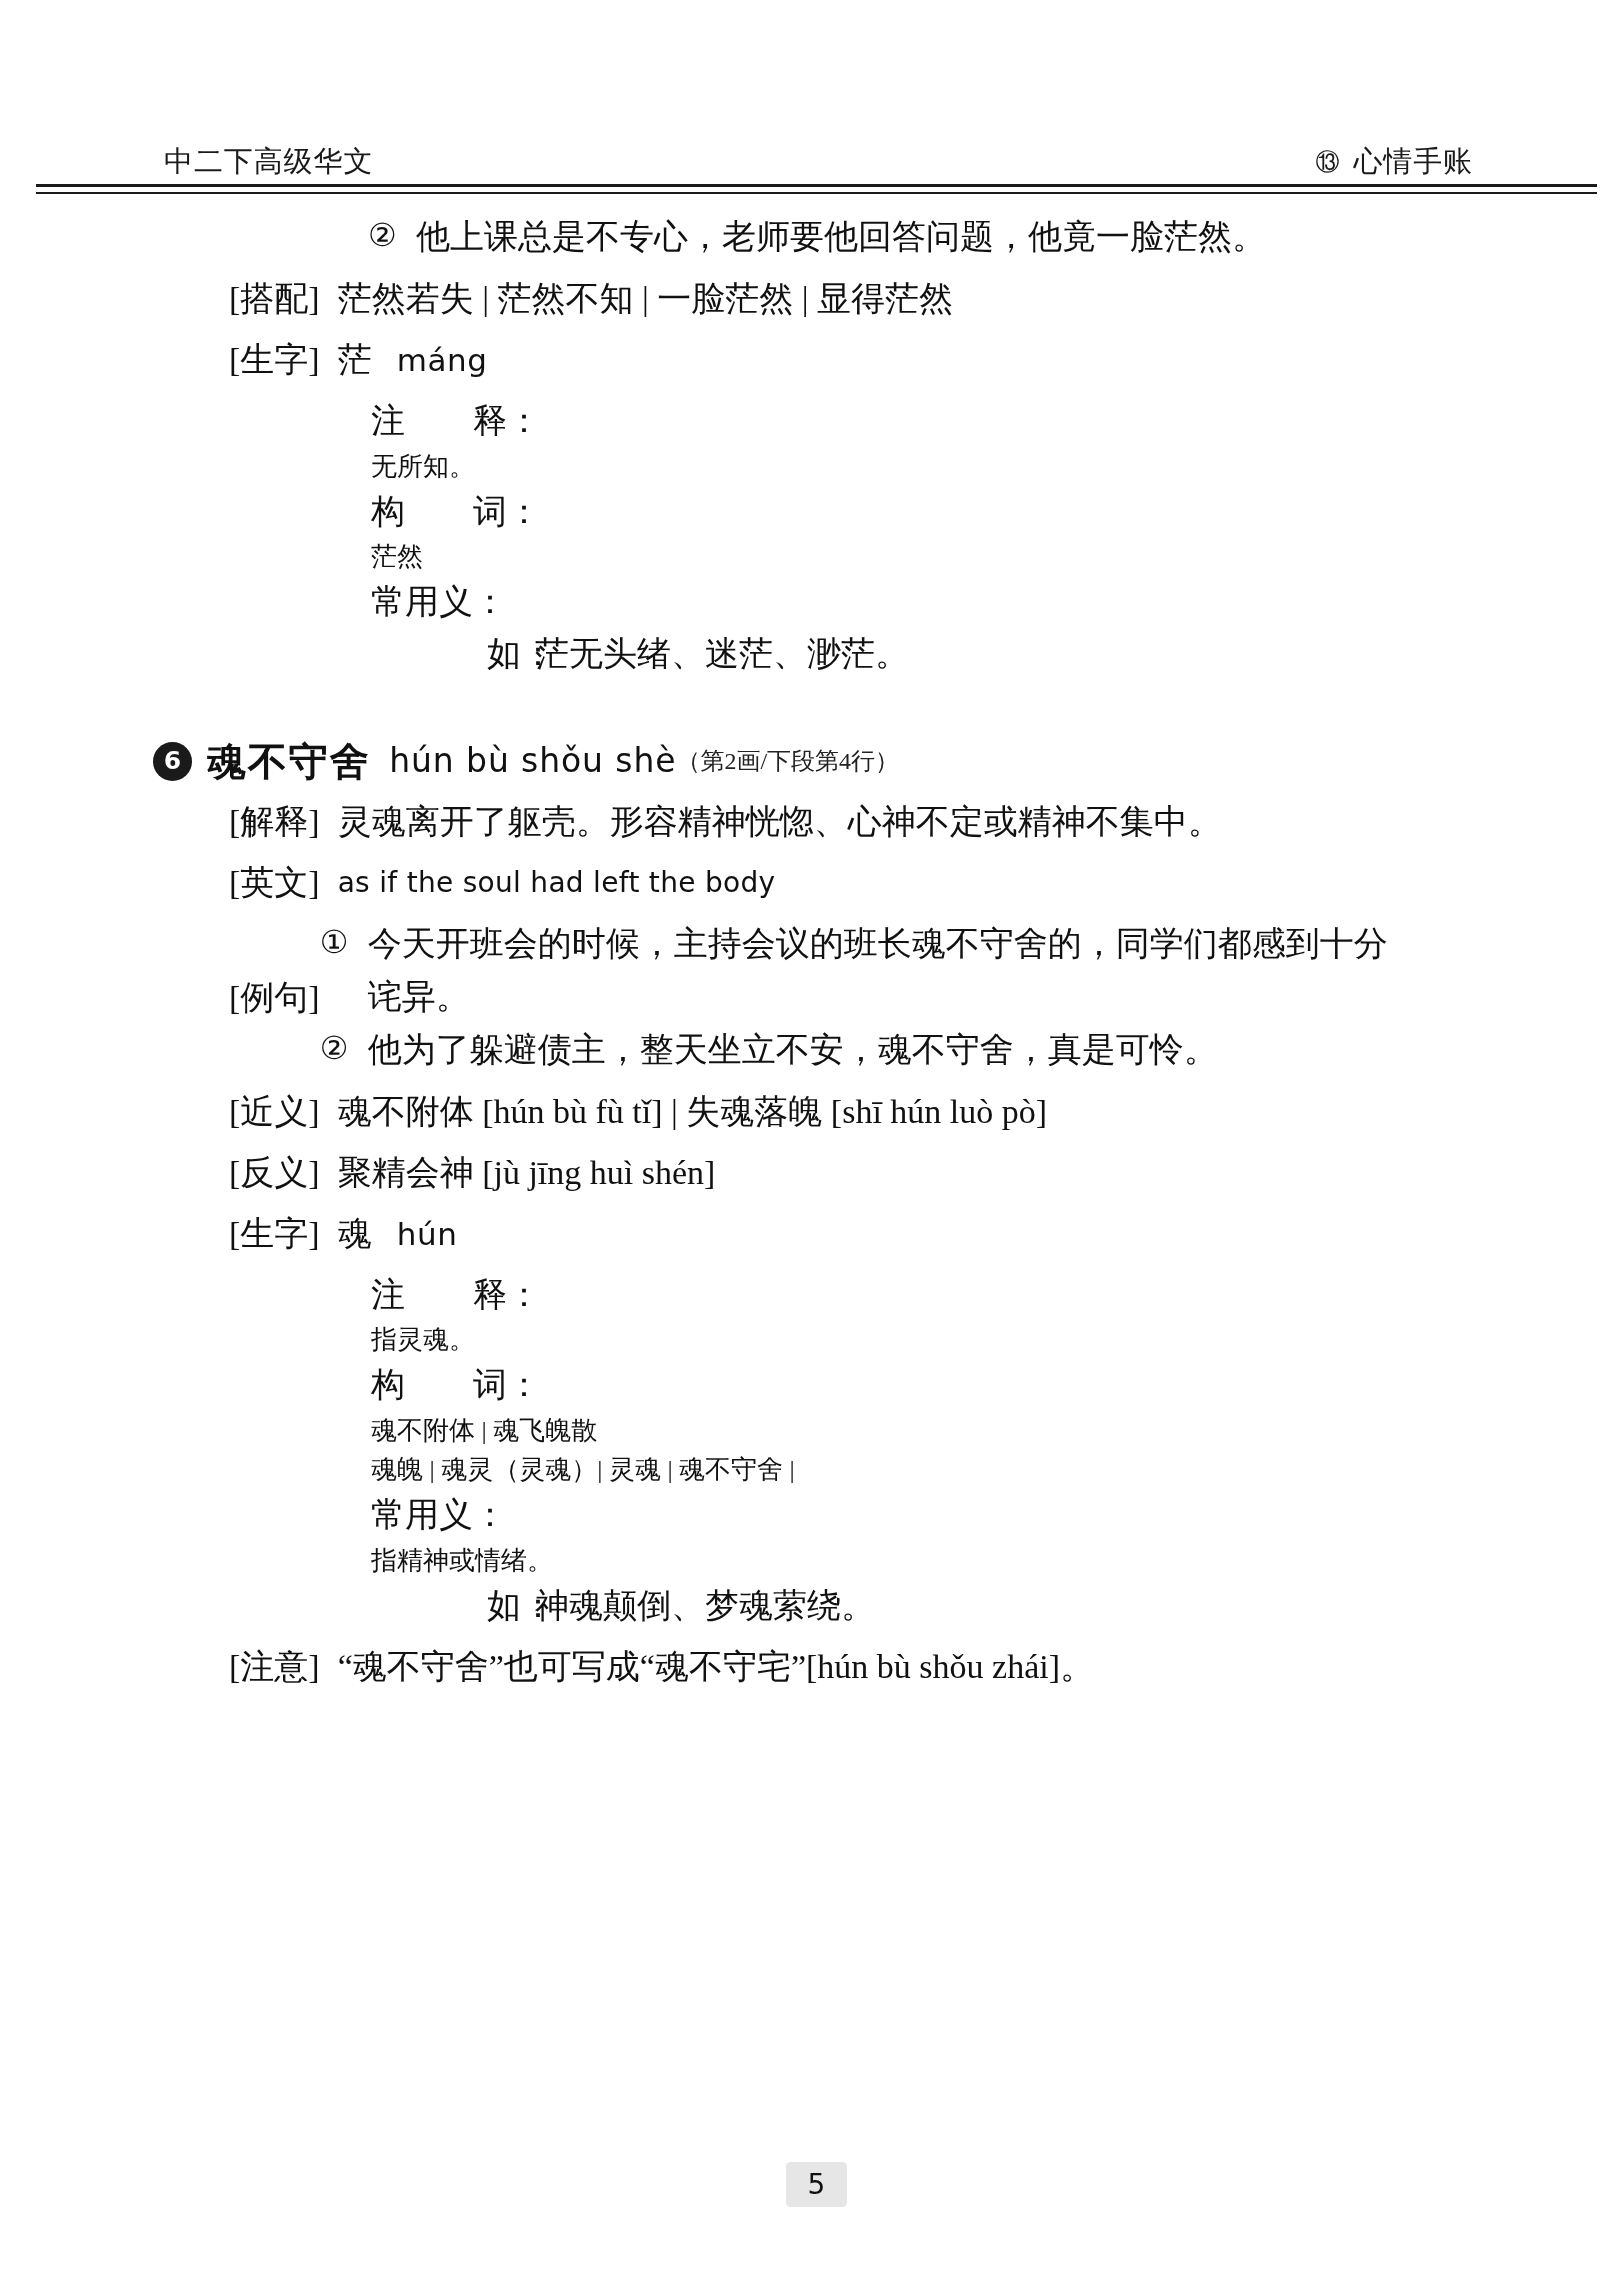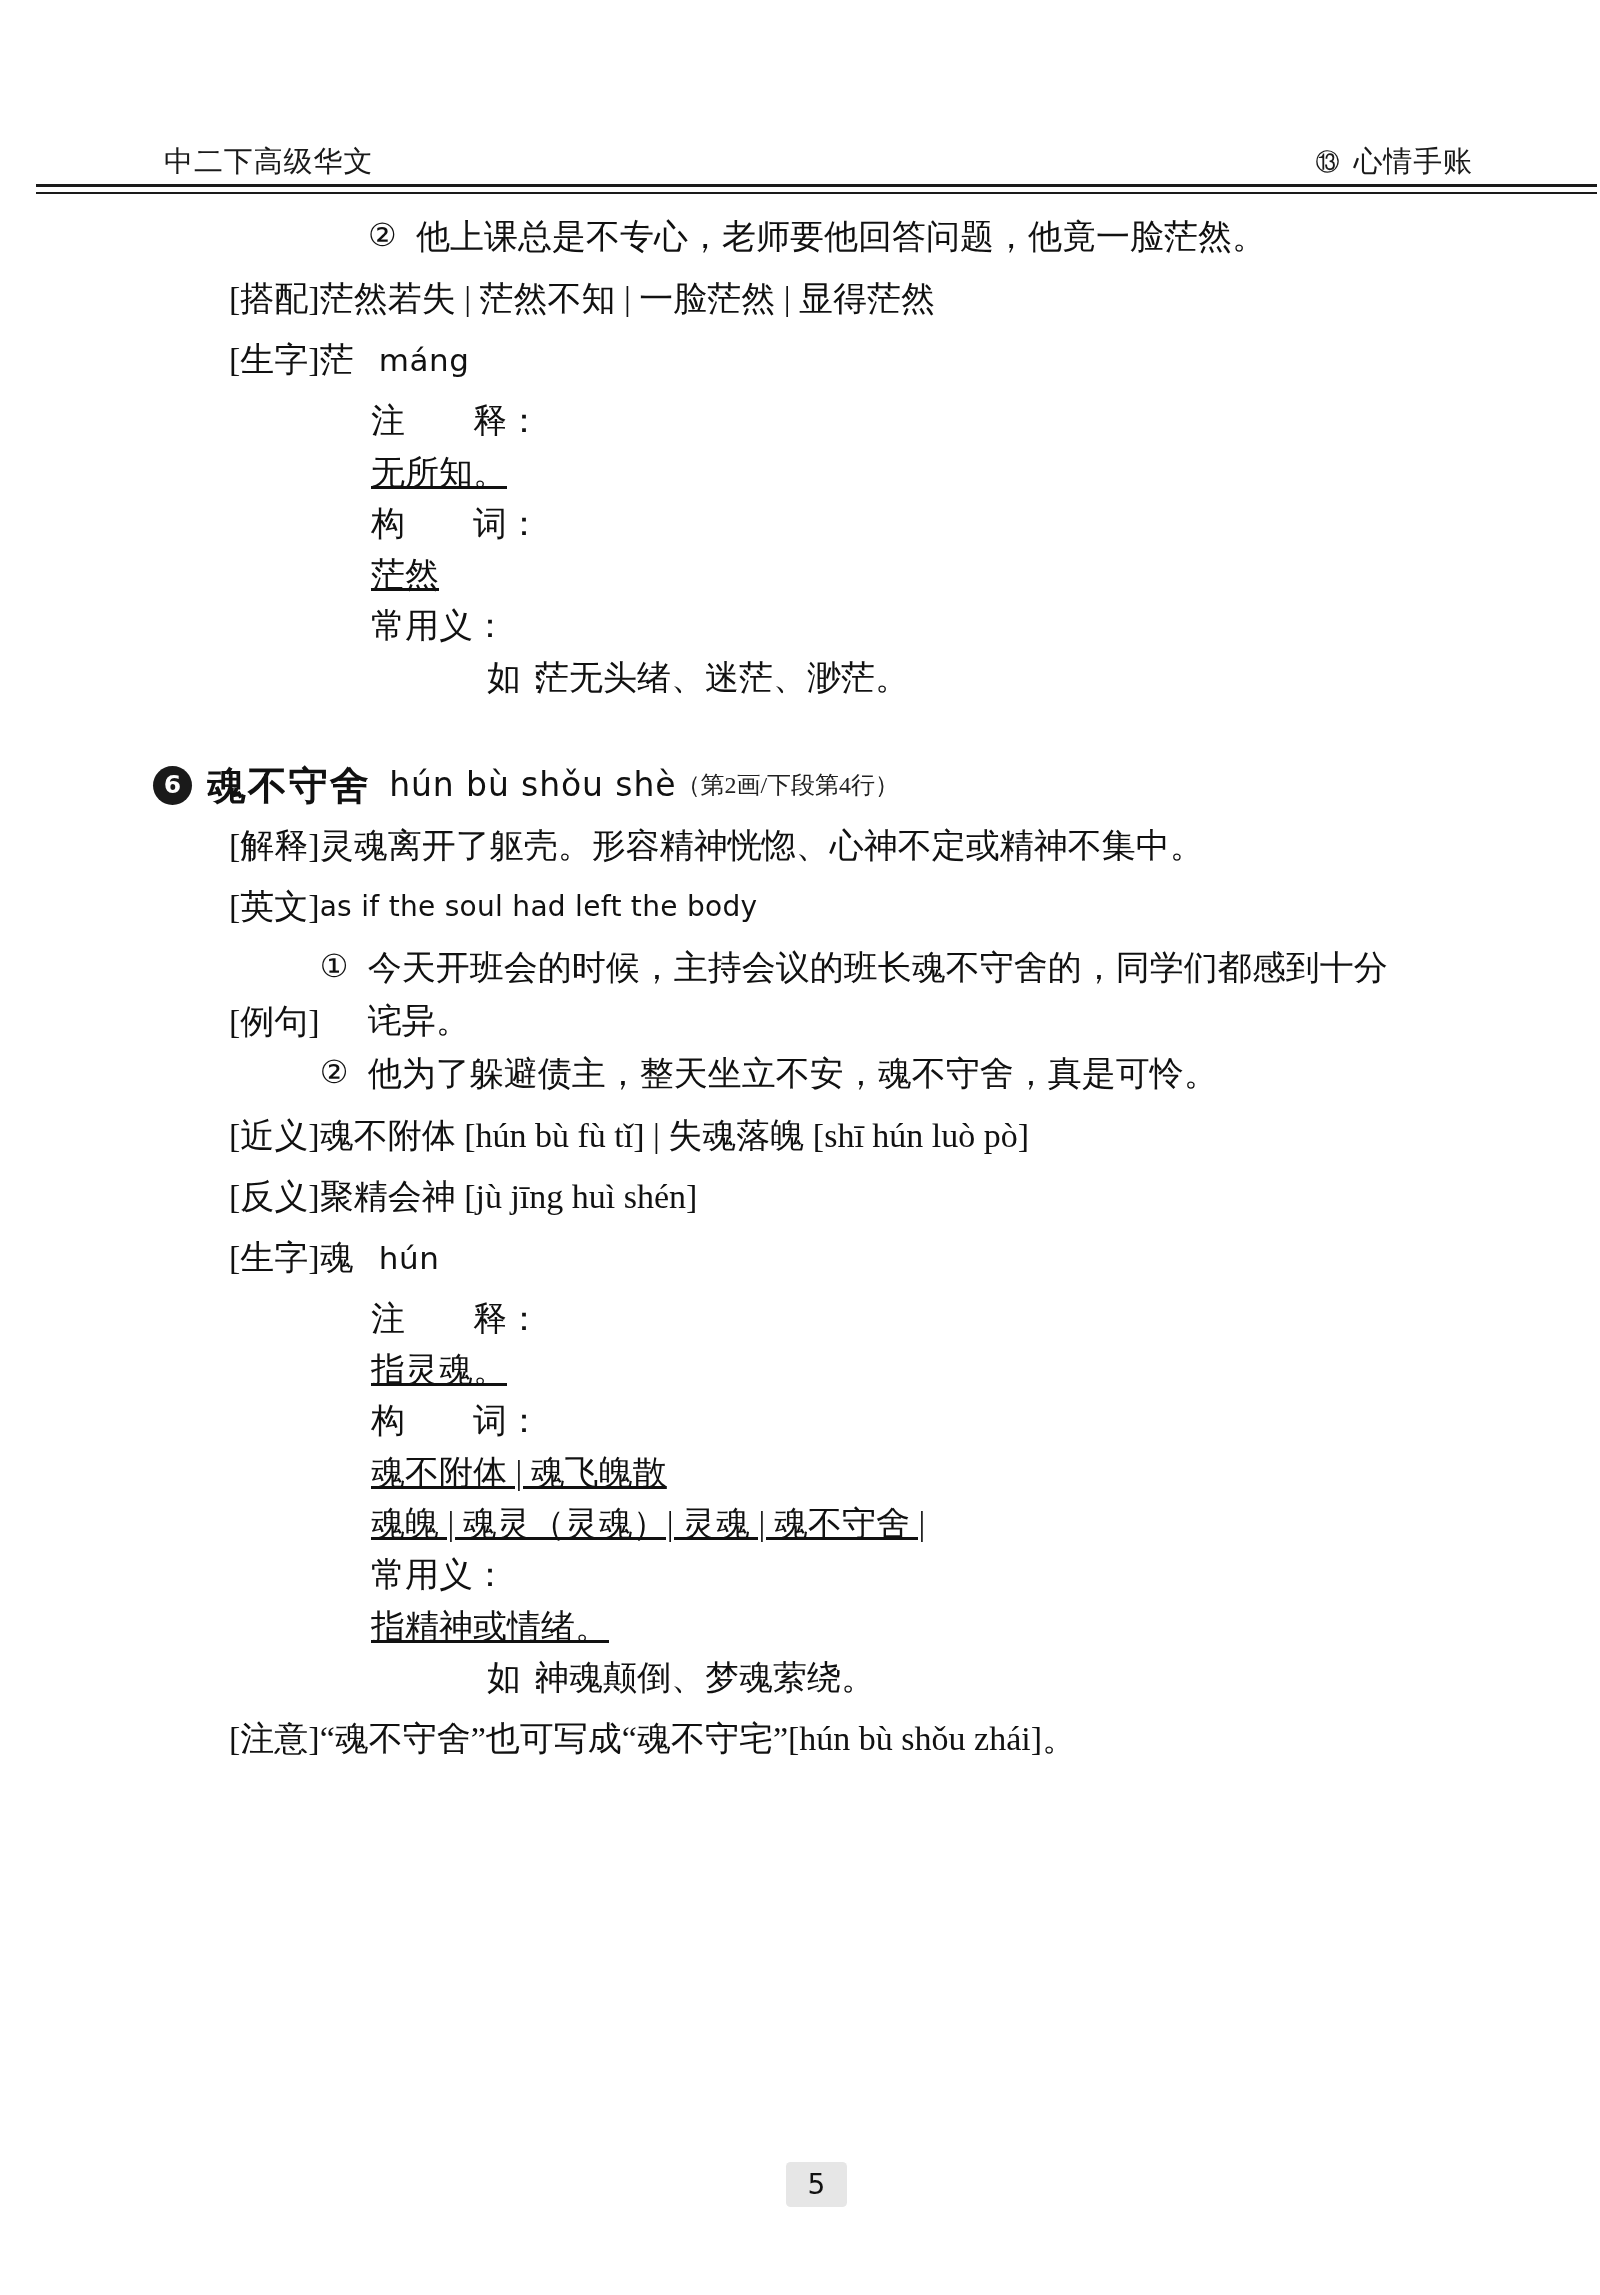--- a/index.html
+++ b/index.html
@@ -98,20 +98,21 @@
     flex: 0 0 auto;
     white-space: nowrap;
     font-size: 34px;
   }
 
   .body-text {
     flex: 1 1 auto;
     font-size: 34px;
     line-height: 1.52;
     max-width: 1076px;
+    margin-left: 18px;
   }
 
   .eg-row {
     display: flex;
     align-items: flex-start;
     margin-left: 352px;
     max-width: 1095px;
   }
   .eg-num {
     flex: 0 0 auto;
@@ -182,24 +183,23 @@
     flex-direction: column;
   }
   .sub-label {
     flex: 0 0 auto;
     width: 158px;
     font-size: 34px;
     white-space: nowrap;
   }
   .sub-val {
     flex: 1 1 auto;
-    font-size: 34px;
+    font-size: 26px;
     line-height: 1.5;
     max-width: 928px;
-    text-decoration: underline;
   }
   .ru-row {
     display: flex;
     margin-left: 471px;
   }
   .ru-label {
     flex: 0 0 auto;
     width: 48px;
     font-size: 34px;
   }

